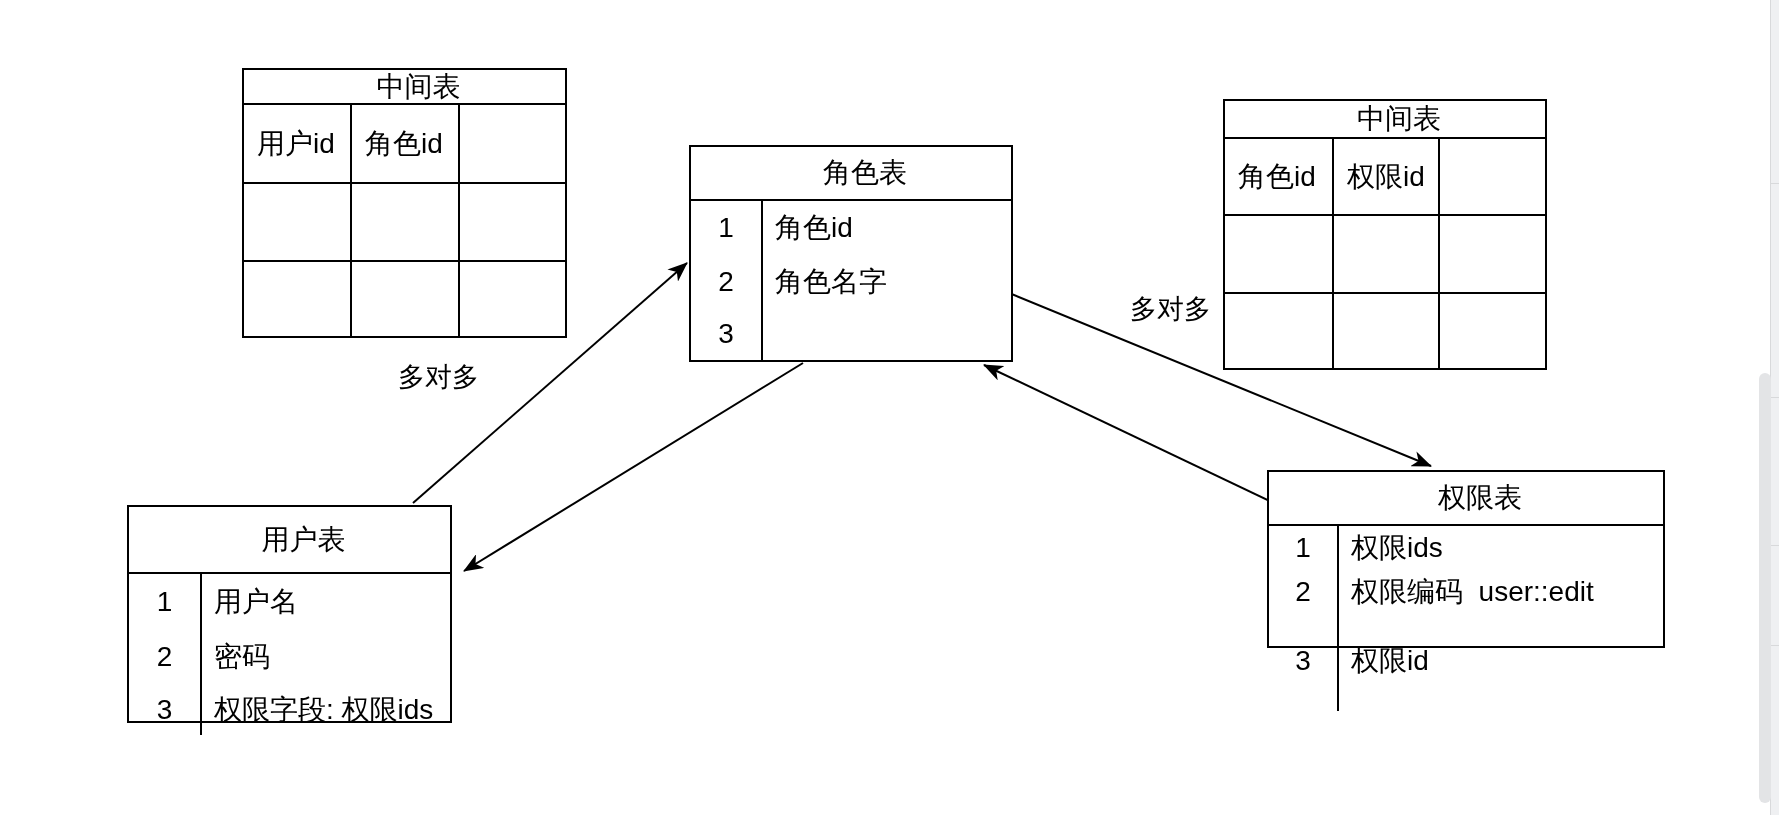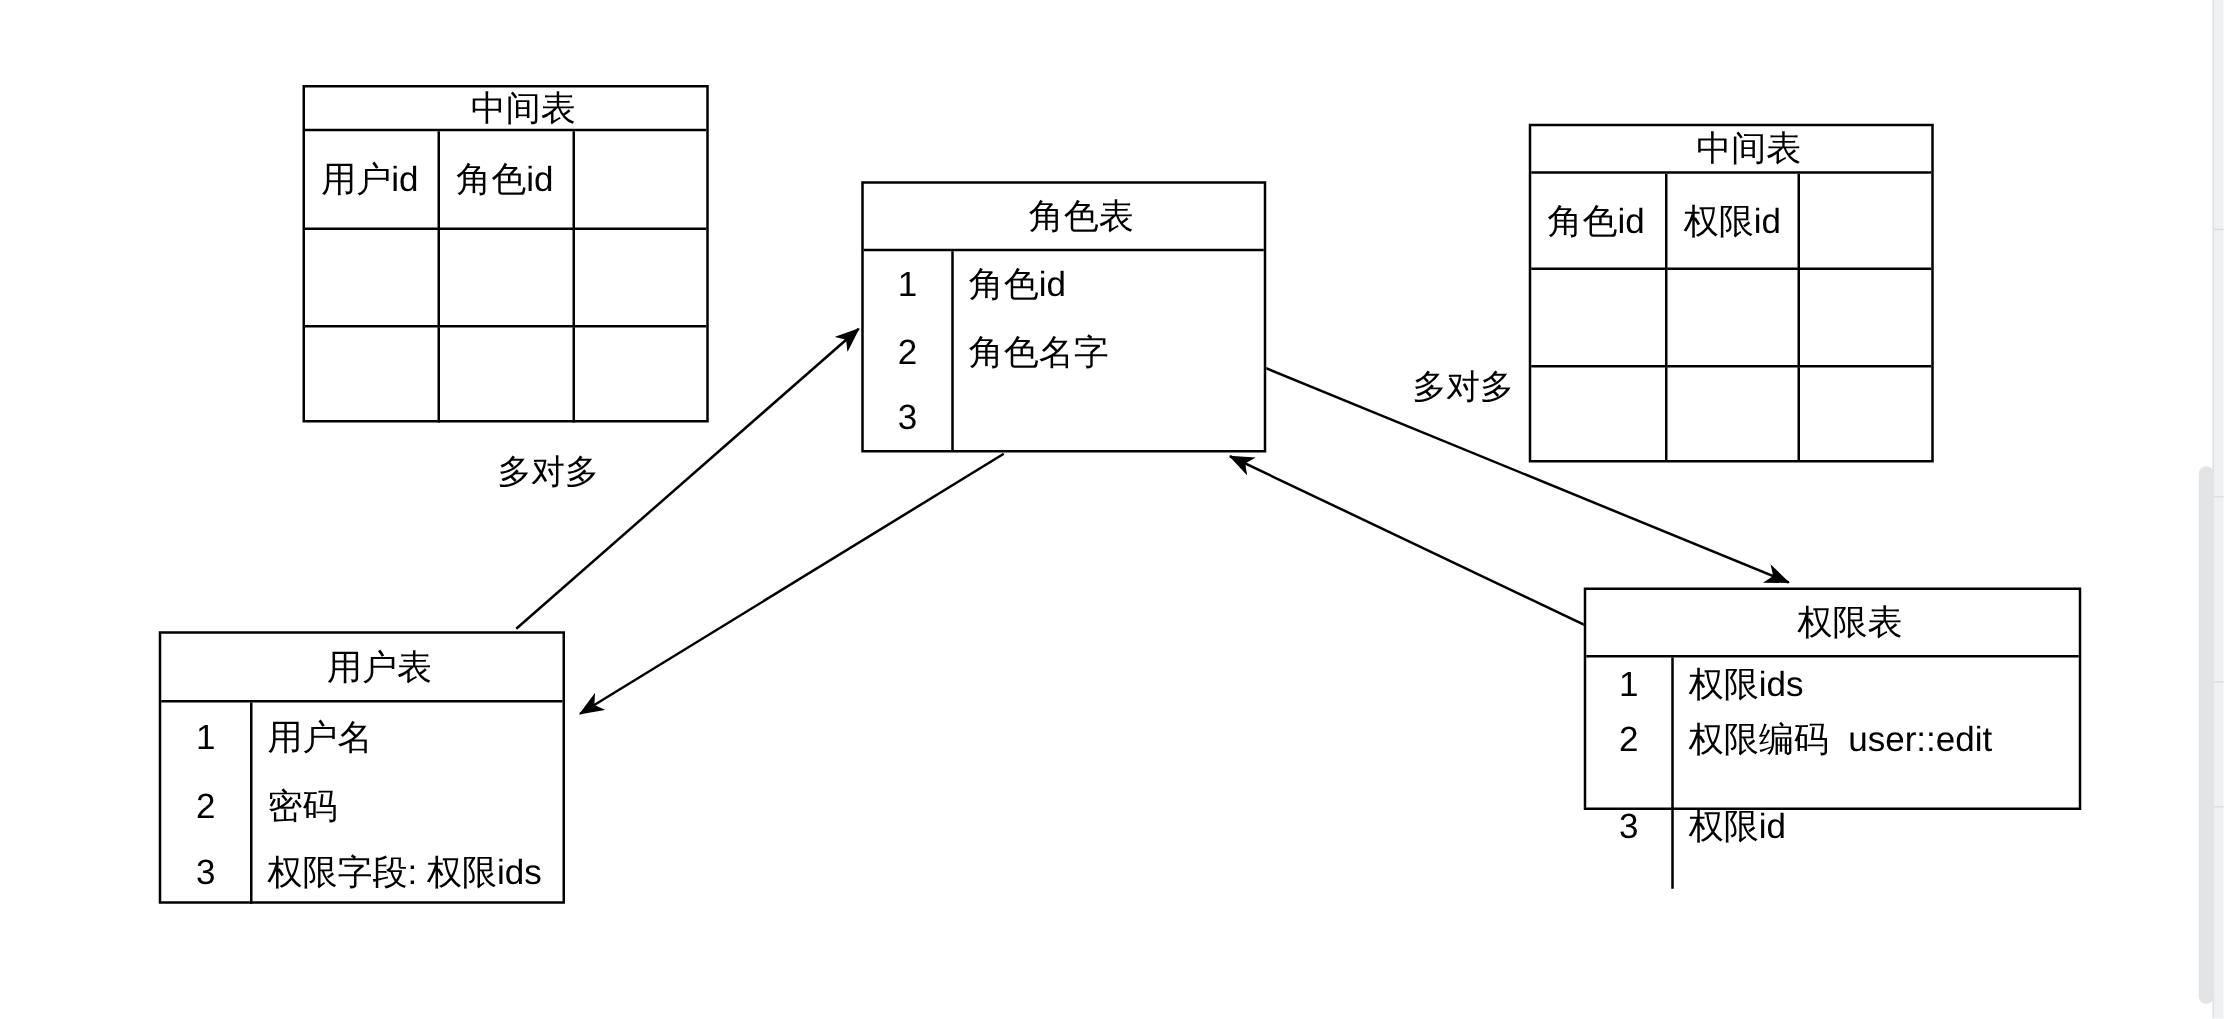--- a/index.html
+++ b/index.html
@@ -91,21 +91,21 @@
         <span class="lbl">角色名字</span>
       </div>
       <div class="erow" style="top:107px;height:52px">
         <span class="num" style="width:70px">3</span>
         <span class="lbl"></span>
       </div>
     </div>
   </div>
 
   <div class="tbl" style="left:127px;top:505px;width:325px;height:218px">
-    <div class="tbl-title" style="height:55px">用户表</div>
+    <div class="tbl-title" style="height:67px">用户表</div>
     <div class="ebody" style="height:161px">
       <div class="numline" style="left:71px"></div>
       <div class="erow" style="top:0;height:55px">
         <span class="num" style="width:71px">1</span>
         <span class="lbl">用户名</span>
       </div>
       <div class="erow" style="top:55px;height:55px">
         <span class="num" style="width:71px">2</span>
         <span class="lbl">密码</span>
       </div>

